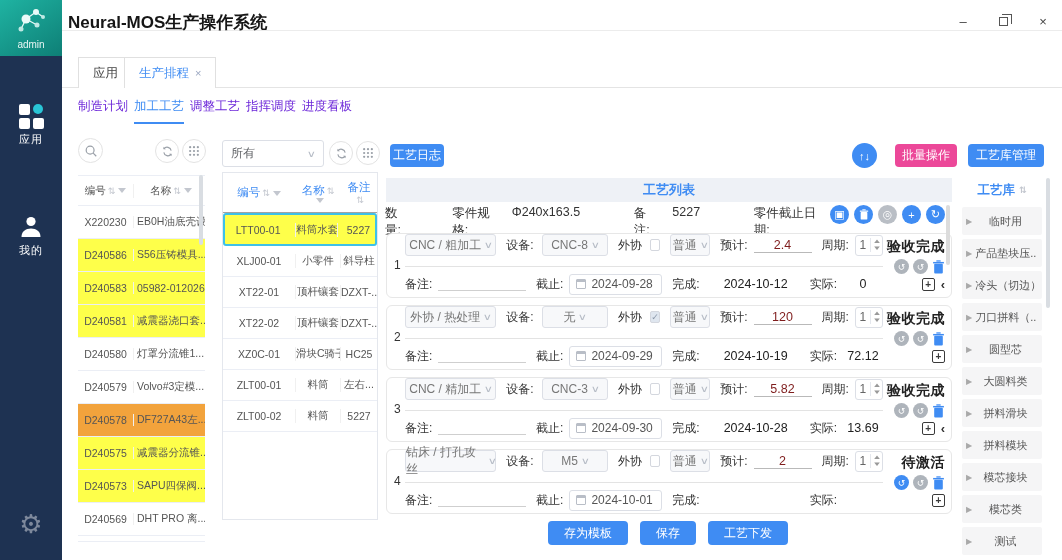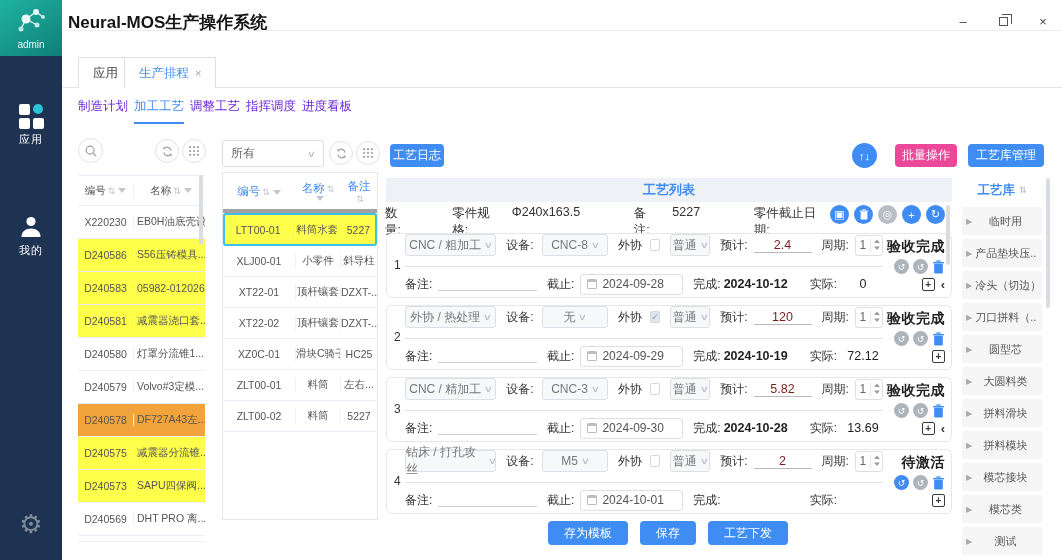--- a/index.html
+++ b/index.html
@@ -68,21 +68,21 @@
 
   
   .panel-mid { position:absolute; left:222px; top:140px; width:156px; height:380px; }
   .pm-toolbar { position:relative; height:30px; }
   .m-select { position:absolute; left:0; top:0; width:102px; height:27px; border:1px solid #dcdfe6; border-radius:3px;
     background:#fff; display:flex; align-items:center; font-size:12px; color:#606266; padding:0 8px; cursor:pointer; }
   .m-select .caret { margin-left:auto; }
   .pm-toolbar .b1{position:absolute;left:107px;top:1px;width:24px;height:24px}
   .pm-toolbar .b2{position:absolute;left:134px;top:1px;width:24px;height:24px}
   .mtable { position:absolute; left:0; top:32px; width:156px; height:348px; border:1px solid #e4e7ed; background:#fff; }
-  .mhead { display:flex; height:40px; border-bottom:4px solid #a3a3a3; }
+  .mhead { display:flex; height:40px; border-bottom:1px solid #a3a3a3; }
   .mhead .hc { font-size:11.5px; color:#3f8cf3; display:flex; flex-direction:column; align-items:center; justify-content:center; }
   .mrow { display:flex; height:31px; align-items:center; border-bottom:1px solid #ebeef5; cursor:pointer; }
   .mc0 { width:72px; } .mc1 { width:46px; } .mc2 { width:36px; }
   .mrow div { text-align:center; font-size:10.5px; color:#555; overflow:hidden; white-space:nowrap; }
   .mrow .mc1 { border-left:1px solid #f0f0f0; border-right:1px solid #f0f0f0; }
   .mrow.sel { background:#feff4a; border:2px solid #3ec1e8; height:33px; }
 
   
   .panel-main { position:absolute; left:385px; top:143px; width:570px; height:412px; }
   .btn { display:inline-flex; align-items:center; justify-content:center; border-radius:4px; color:#fff;
@@ -126,21 +126,21 @@
     display:flex; align-items:center; cursor:pointer; }
   .spin .v { flex:1; text-align:center; font-size:12px; color:#666; }
   .spin .ar { width:12px; border-left:1px solid #e4e7ed; display:flex; flex-direction:column; align-items:center; }
   .spin .ar span { font-size:6px; line-height:7px; color:#999; transform:scaleX(1.6);}
   .note-line { border-bottom:1px solid #cfcfcf; width:100px; height:14px; margin-left:6px; cursor:text; }
   .datebox { width:104px; height:21px; border:1px solid #dcdfe6; border-radius:3px; background:#fff; margin-left:6px;
     display:flex; align-items:center; gap:5px; padding:0 6px; cursor:pointer; }
   .cal { width:10px; height:10px; border:1px solid #b9bec7; border-radius:1px;
     background:linear-gradient(#b9bec7 0 2.5px, #fff 2.5px); }
   .datebox .dv { font-size:12px; color:#555; }
-  .dval { font-size:12.5px; color:#222; margin-left:3px; min-width:76px;font-weight:bold; }
+  .dval { font-size:12.5px; color:#222; margin-left:24px; min-width:76px; }
   .aval { font-size:12.5px; color:#222; margin-left:6px; min-width:40px; text-align:center; }
 
   .card-right { position:absolute; right:6px; top:4px; width:66px; display:flex; flex-direction:column; align-items:flex-end; }
   .status { font-size:14px; font-weight:bold; color:#222; letter-spacing:0.5px; }
   .cr-icons { display:flex; gap:4px; margin-top:3px; align-items:center; }
   .cir14 { width:15px; height:15px; border-radius:50%; background:#aeb4bb; color:#fff; font-size:9px;
     display:flex; align-items:center; justify-content:center; cursor:pointer; }
   .cir14.blue { background:#3f8cf3; }
   .cr-bottom { display:flex; gap:6px; margin-top:4px; align-items:center; }
   .addplan { width:13px; height:13px; border:1.4px solid #3a3a3a; border-radius:2px; font-size:10px; line-height:10px;

